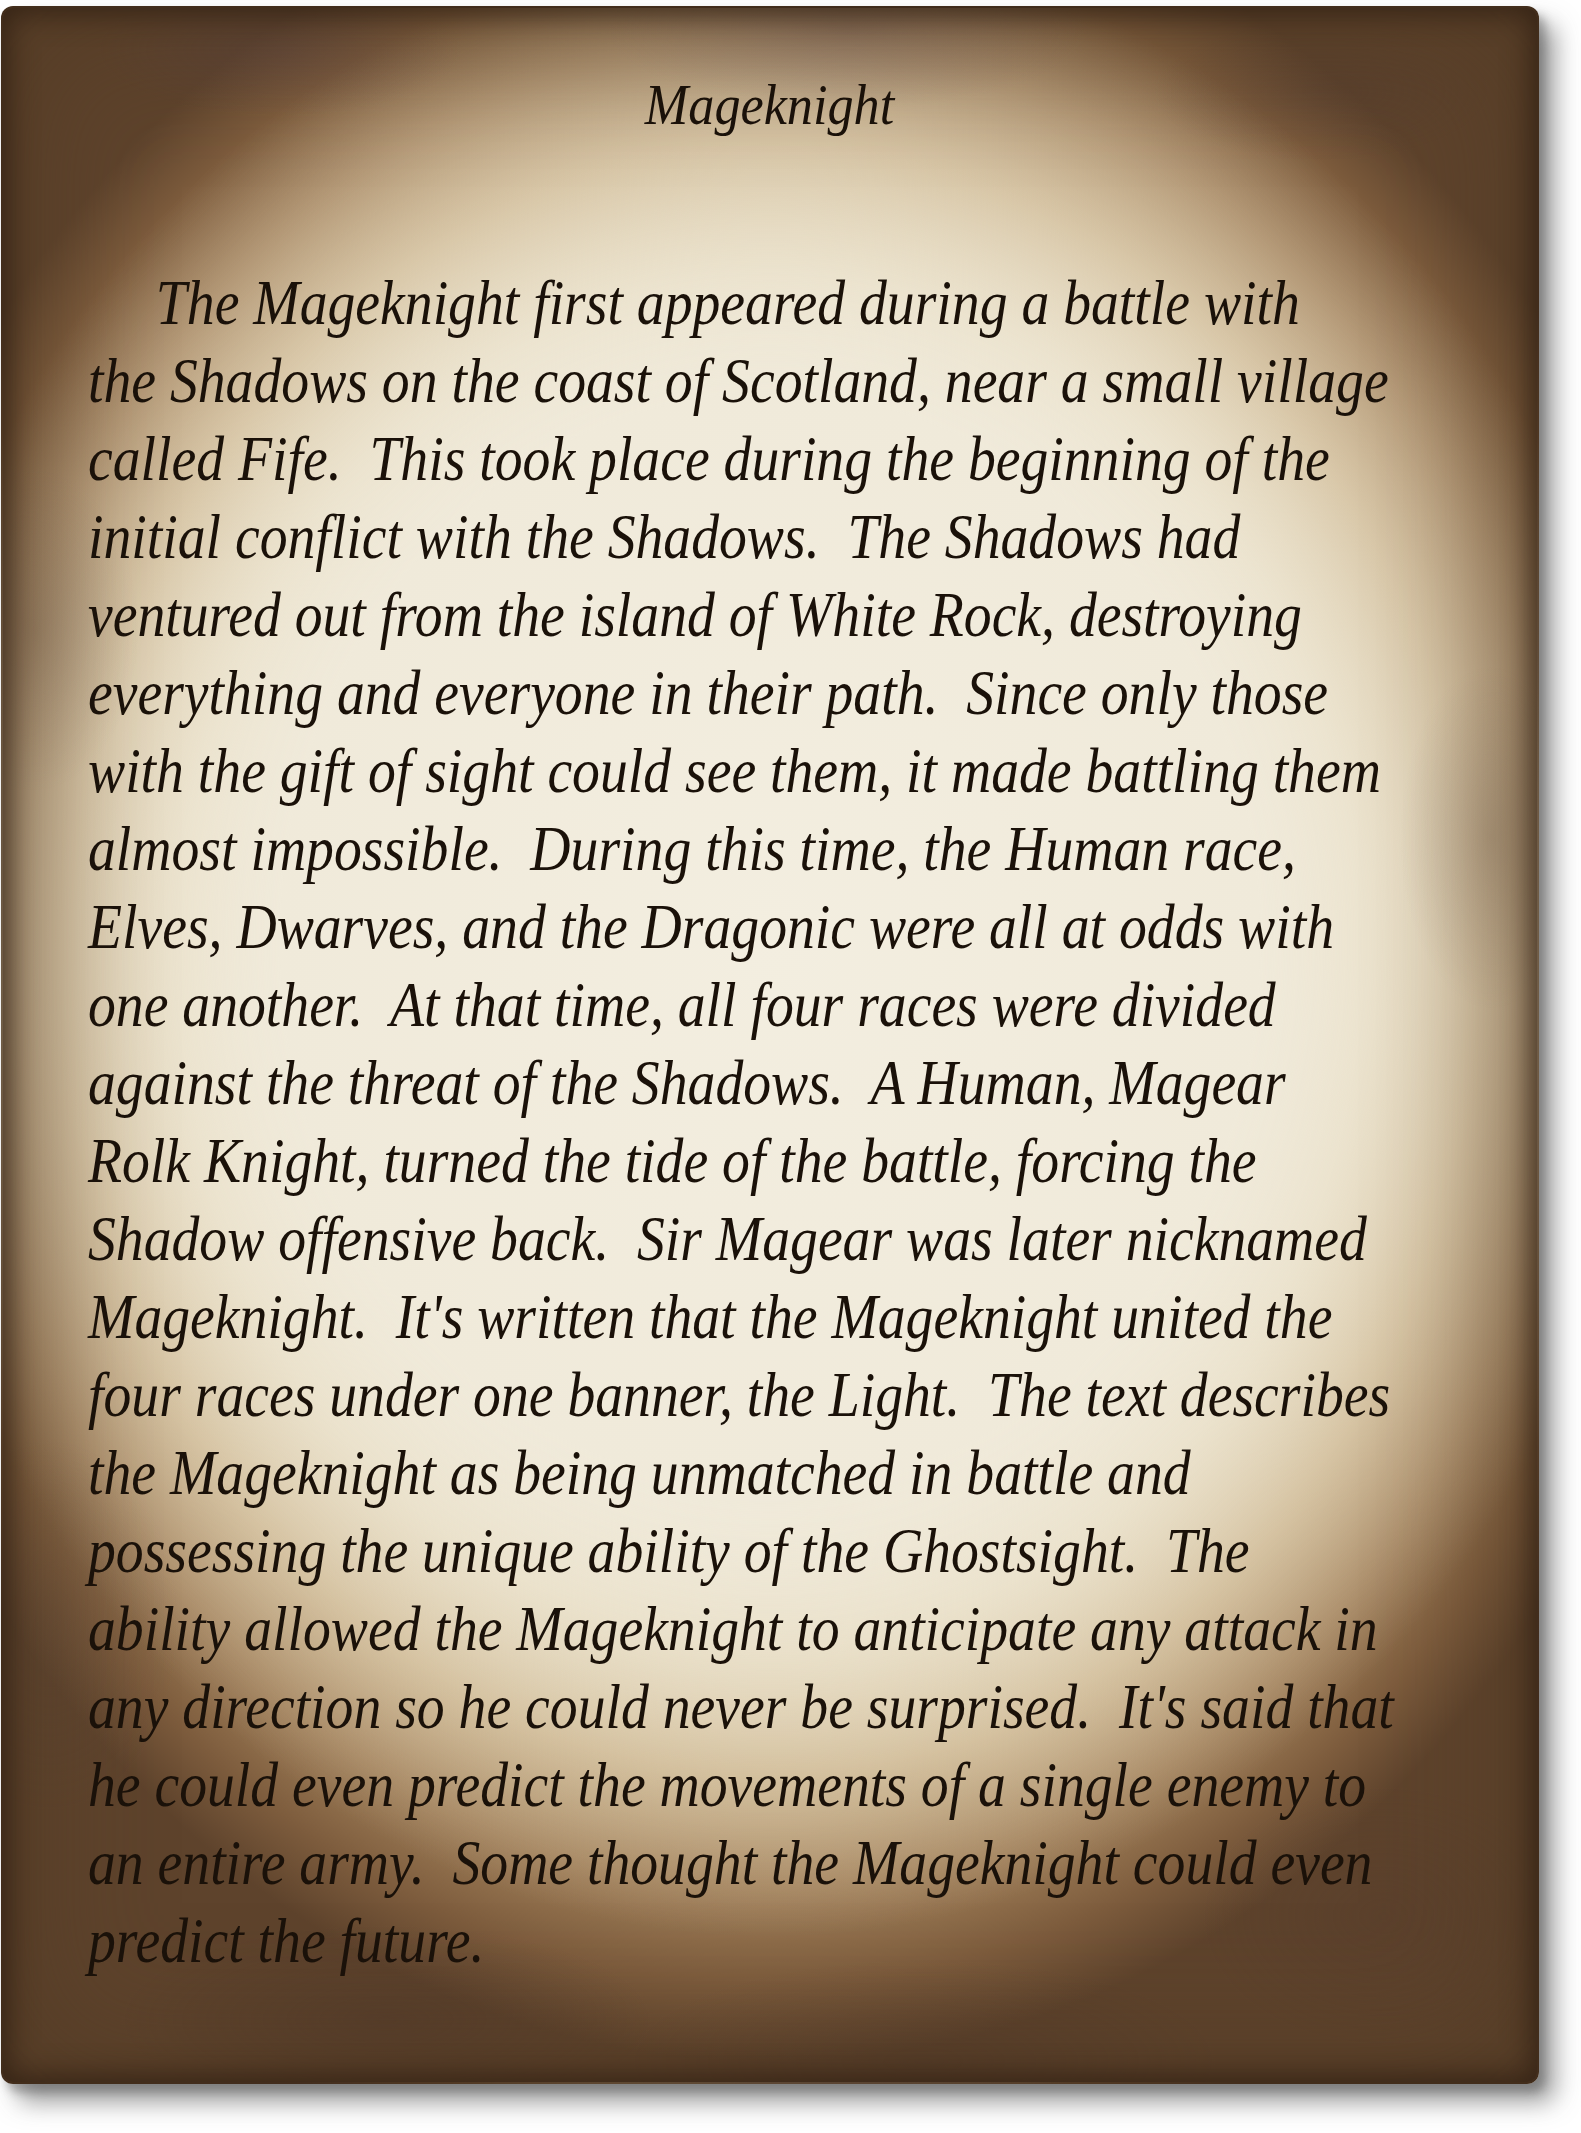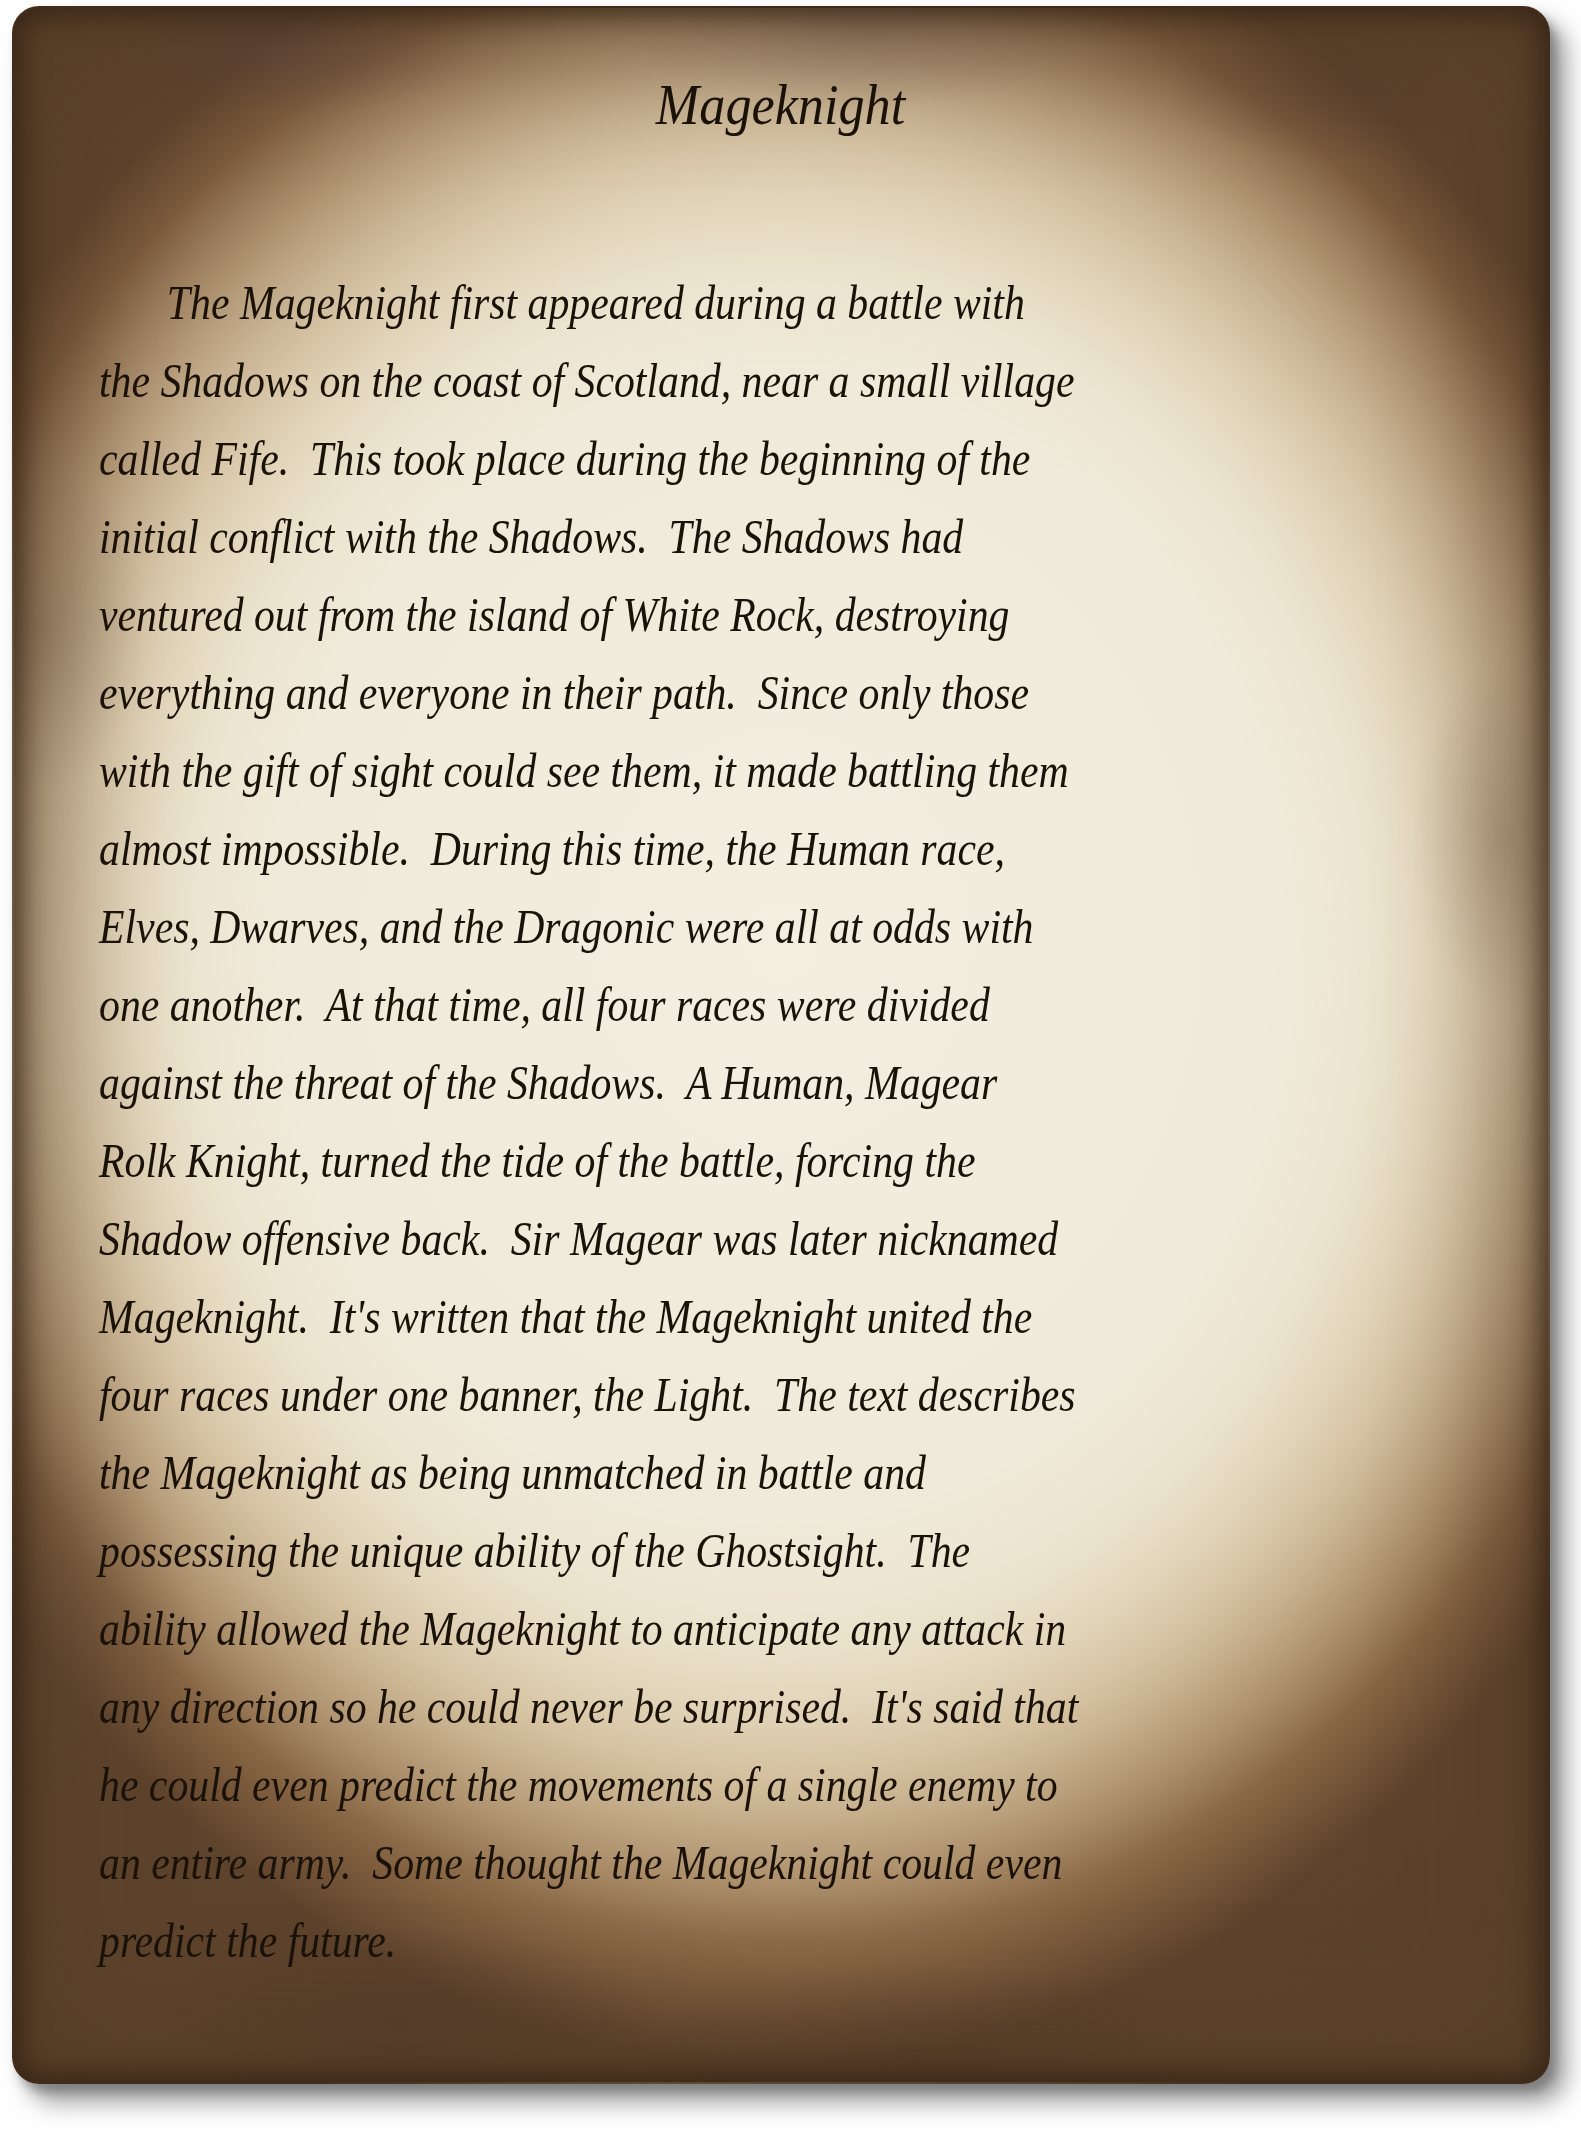--- a/index.html
+++ b/index.html
@@ -10,25 +10,25 @@
   }
   .stage {
     position: relative;
     width: 1581px;
     height: 2133px;
     background: #ffffff;
     overflow: hidden;
   }
   .parchment {
     position: absolute;
-    left: 12px;
+    left: 1px;
     top: 6px;
     width: 1538px;
     height: 2078px;
-    border-radius: 27px;
+    border-radius: 12px;
     border: 2px solid rgba(44, 28, 15, 0.55);
     box-sizing: border-box;
     overflow: hidden;
     background:
       
       radial-gradient(260px 95px at 18% 2%,  rgba(93, 70, 78, 0.30), transparent 70%),
       radial-gradient(340px 115px at 55% 1%, rgba(93, 70, 78, 0.28), transparent 70%),
       radial-gradient(240px 100px at 86% 4%, rgba(80, 58, 48, 0.30), transparent 70%),
       radial-gradient(150px 230px at 2% 30%, rgba(96, 74, 58, 0.25), transparent 70%),
       radial-gradient(185px 265px at 3% 78%, rgba(96, 74, 58, 0.28), transparent 70%),
@@ -59,21 +59,21 @@
   .title-inner {
     display: inline-block;
     transform: scaleX(0.90);
     transform-origin: 50% 50%;
     white-space: pre;
   }
   .body-text {
     margin-top: 120px;
     padding-left: 85px;
     font-style: italic;
-    font-size: 48px;
+    font-size: 64px;
     line-height: 78px;
     color: #1a1109;
   }
   .line {
     white-space: pre;
     transform: scaleX(0.87);
     transform-origin: 0 50%;
   }
   .body-text .line:first-child {
     text-indent: 78px;

